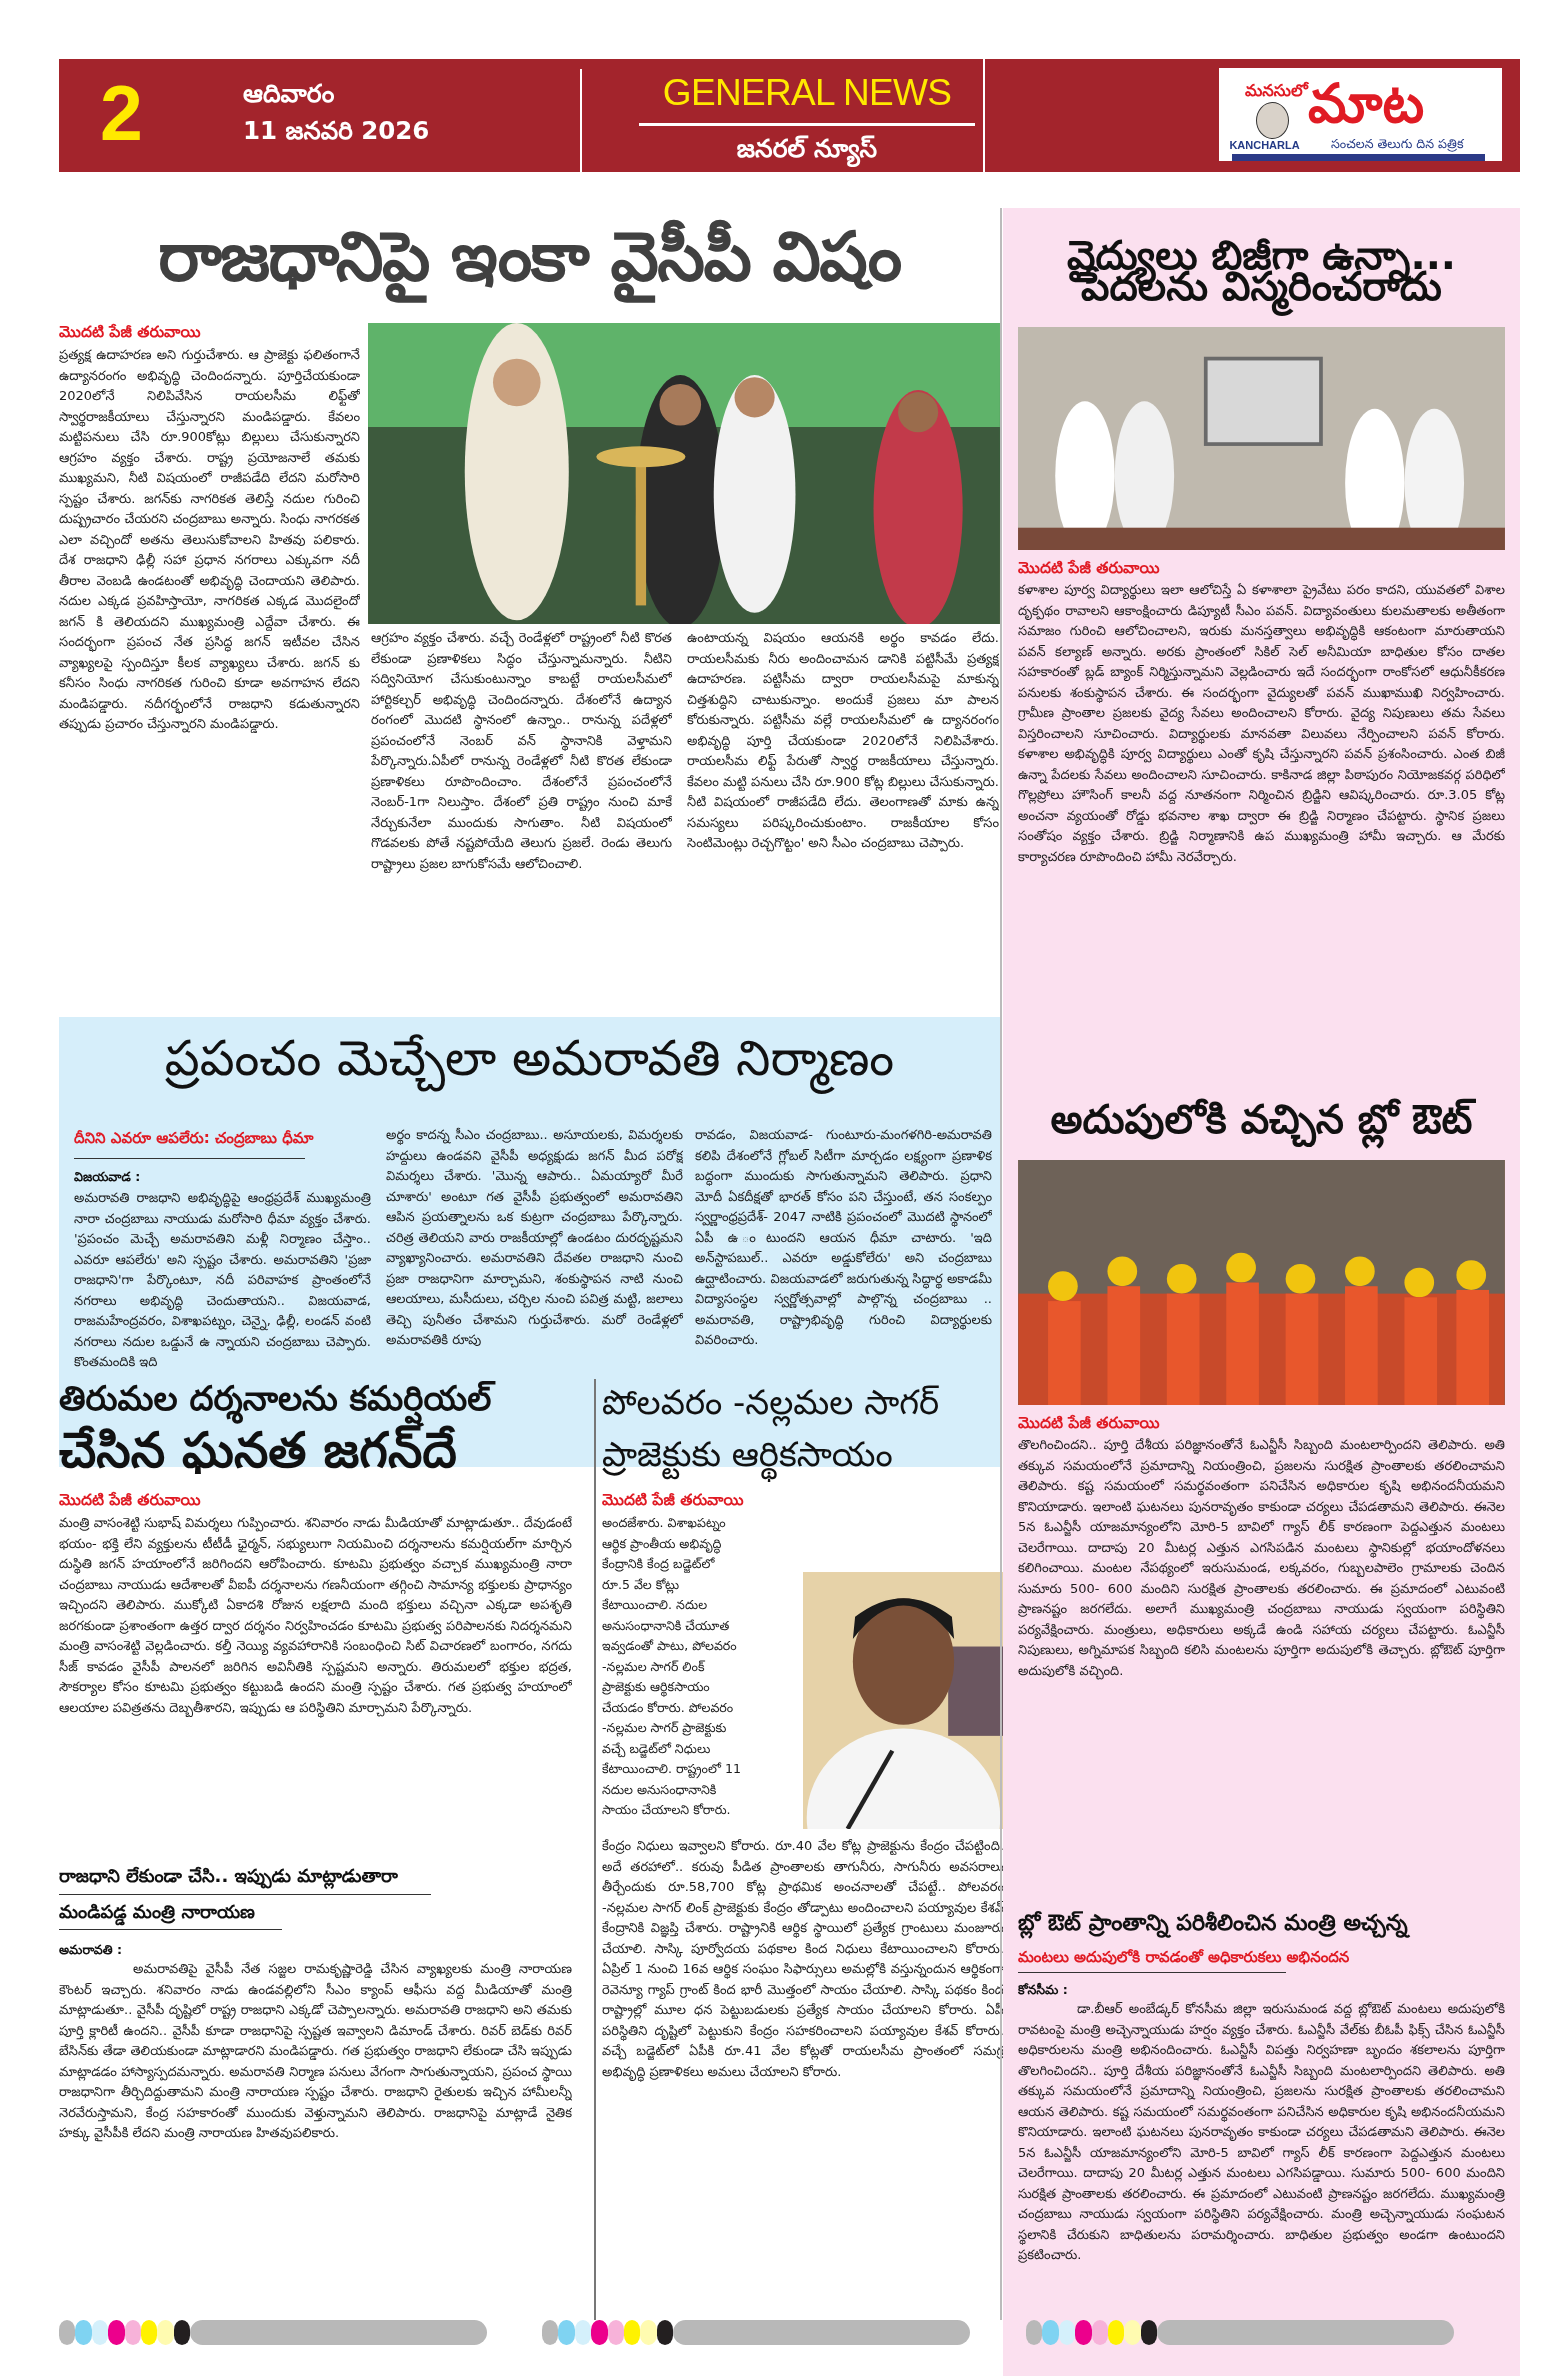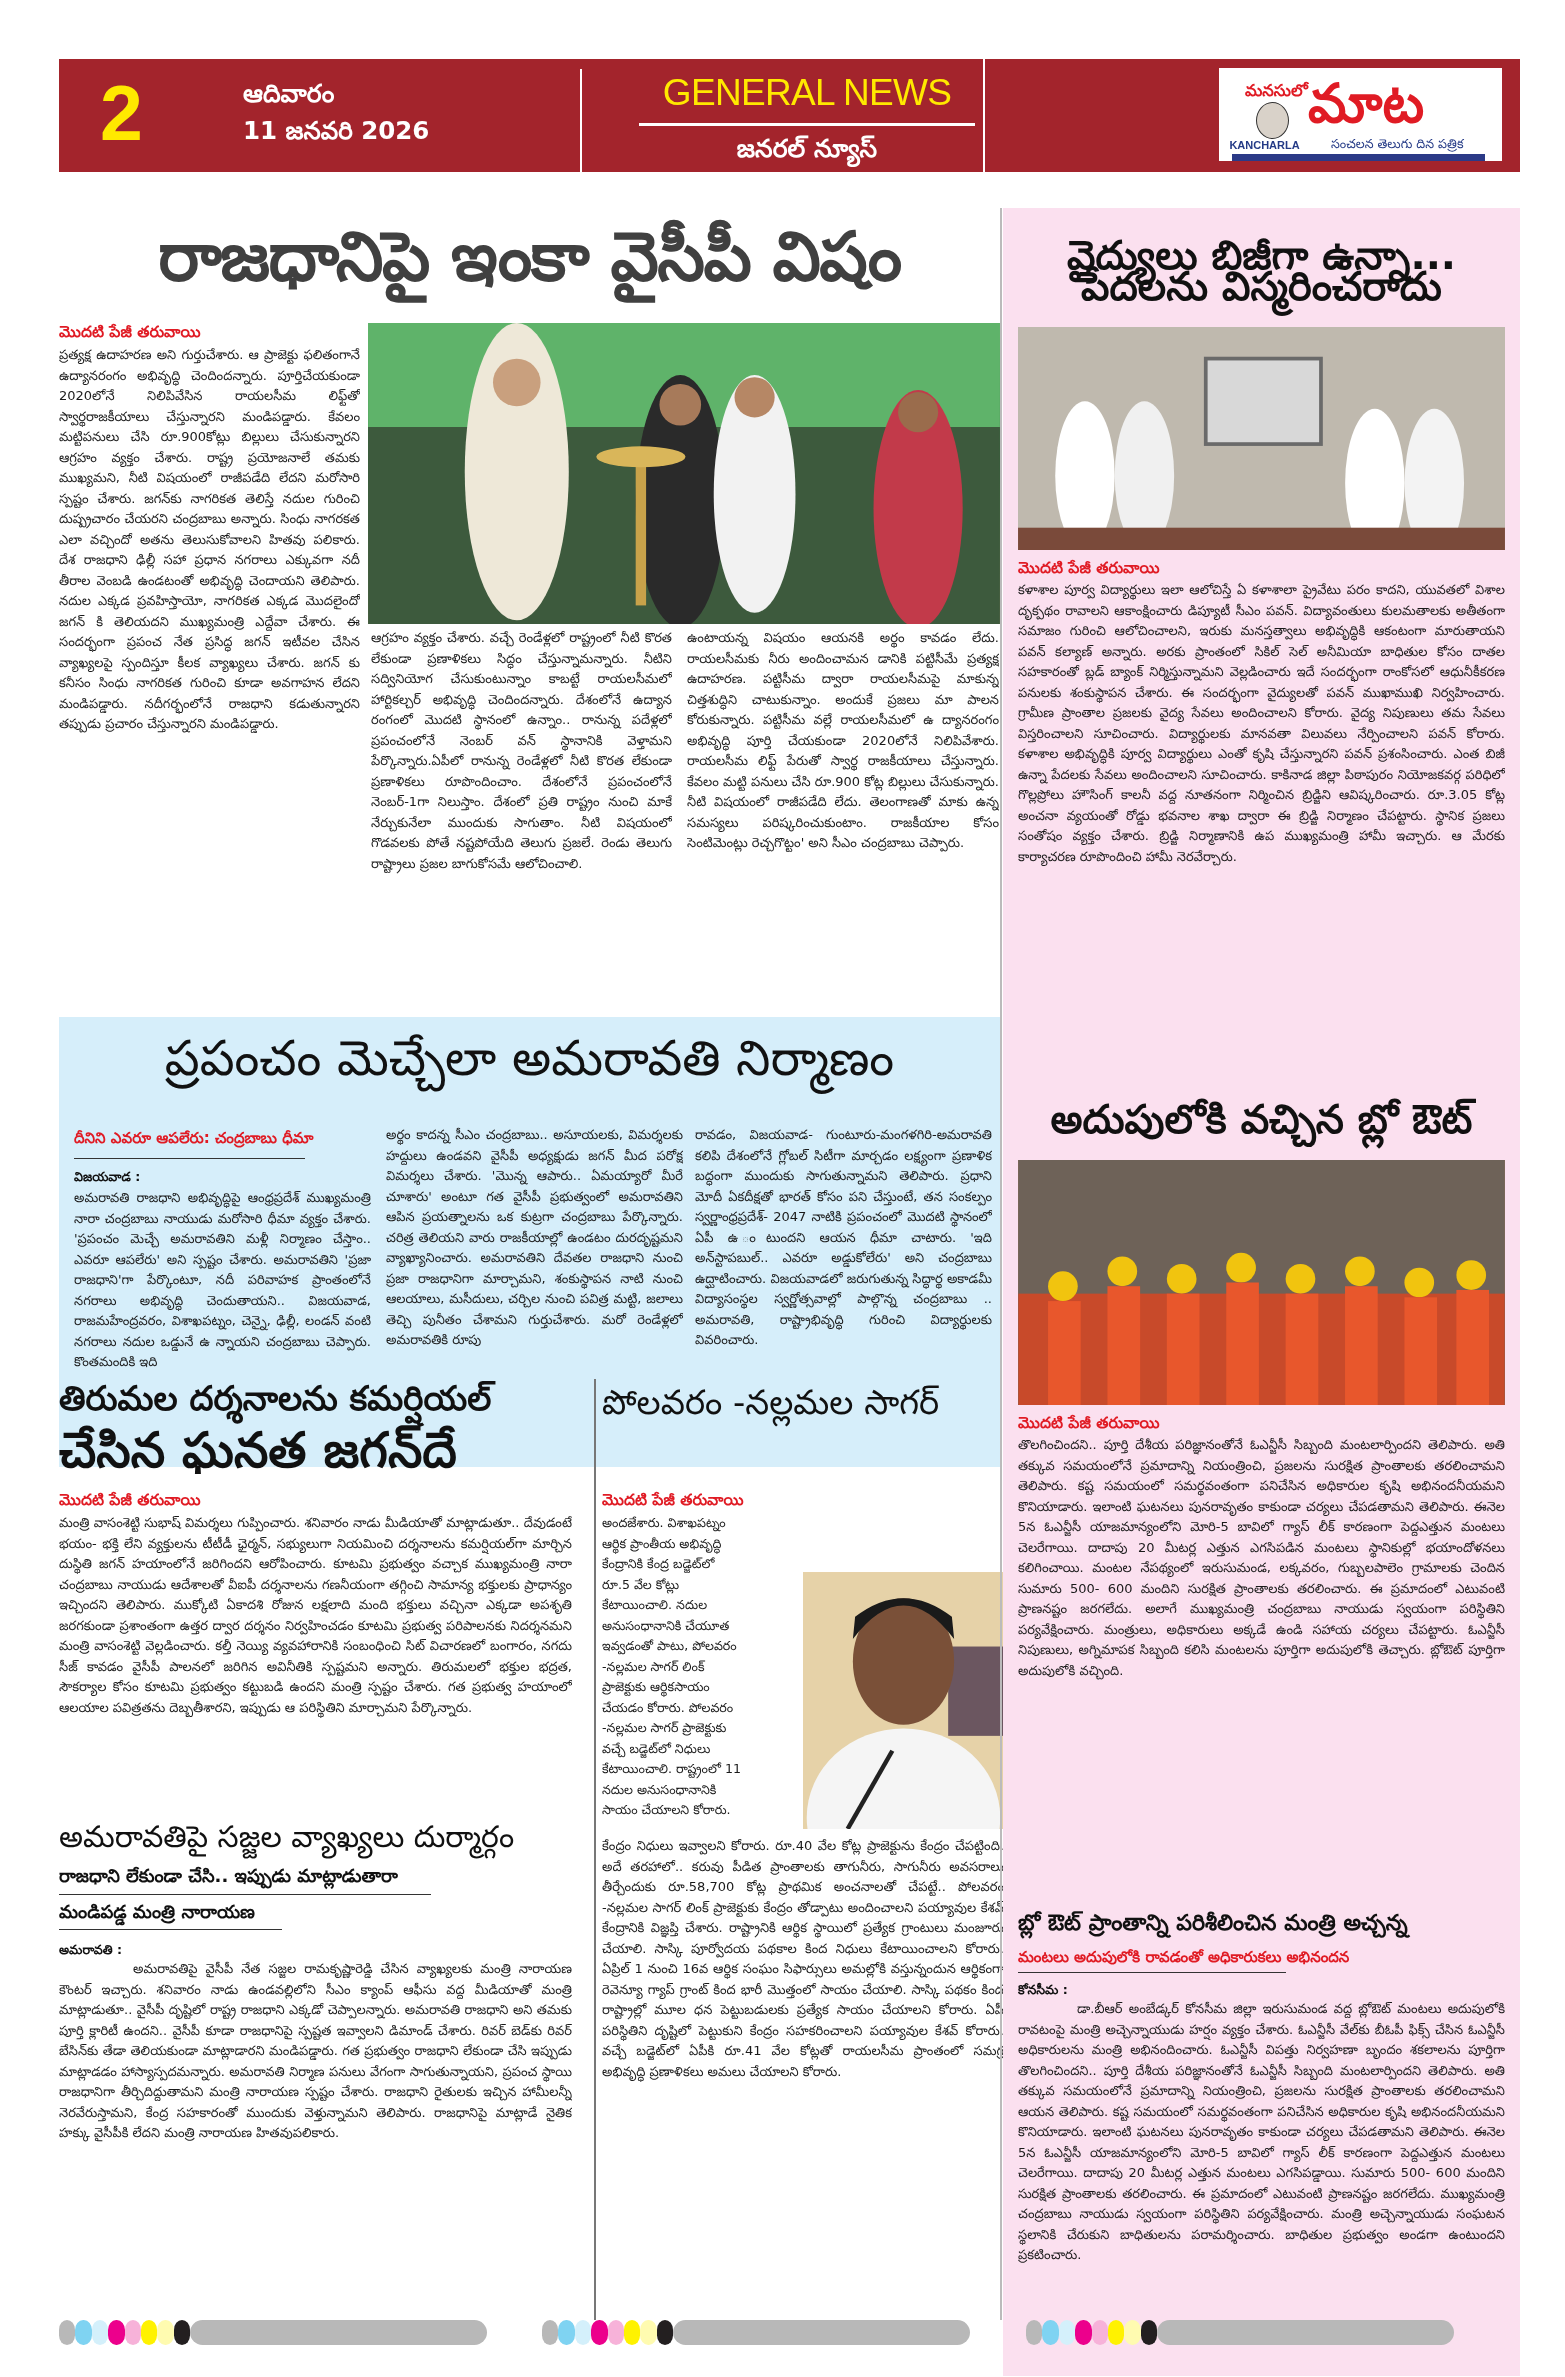--- a/index.html
+++ b/index.html
@@ -101,31 +101,31 @@
     <div class="body" style="left:15px;top:171px;width:297px;height:201px">అమరావతి రాజధాని అభివృద్ధిపై ఆంధ్రప్రదేశ్ ముఖ్యమంత్రి నారా చంద్రబాబు నాయుడు మరోసారి ధీమా వ్యక్తం చేశారు. 'ప్రపంచం మెచ్చే అమరావతిని మళ్లీ నిర్మాణం చేస్తాం.. ఎవరూ ఆపలేరు' అని స్పష్టం చేశారు. అమరావతిని 'ప్రజా రాజధాని'గా పేర్కొంటూ, నదీ పరివాహక ప్రాంతంలోనే నగరాలు అభివృద్ధి చెందుతాయని.. విజయవాడ, రాజమహేంద్రవరం, విశాఖపట్నం, చెన్నై, ఢిల్లీ, లండన్ వంటి నగరాలు నదుల ఒడ్డునే ఉ న్నాయని చంద్రబాబు చెప్పారు. కొంతమందికి ఇది</div>
     <div class="body" style="left:327px;top:108px;width:297px;height:264px">అర్థం కాదన్న సీఎం చంద్రబాబు.. అసూయలకు, విమర్శలకు హద్దులు ఉండవని వైసీపీ అధ్యక్షుడు జగన్ మీద పరోక్ష విమర్శలు చేశారు. 'మొన్న ఆపారు.. ఏమయ్యారో మీరే చూశారు' అంటూ గత వైసీపీ ప్రభుత్వంలో అమరావతిని ఆపిన ప్రయత్నాలను ఒక కుట్రగా చంద్రబాబు పేర్కొన్నారు. చరిత్ర తెలియని వారు రాజకీయాల్లో ఉండటం దురదృష్టమని వ్యాఖ్యానించారు. అమరావతిని దేవతల రాజధాని నుంచి ప్రజా రాజధానిగా మార్చామని, శంకుస్థాపన నాటి నుంచి ఆలయాలు, మసీదులు, చర్చిల నుంచి పవిత్ర మట్టి, జలాలు తెచ్చి పునీతం చేశామని గుర్తుచేశారు. మరో రెండేళ్లలో అమరావతికి రూపు</div>
     <div class="body" style="left:636px;top:108px;width:297px;height:264px">రావడం, విజయవాడ- గుంటూరు-మంగళగిరి-అమరావతి కలిపి దేశంలోనే గ్లోబల్ సిటీగా మార్చడం లక్ష్యంగా ప్రణాళిక బద్ధంగా ముందుకు సాగుతున్నామని తెలిపారు. ప్రధాని మోదీ ఏకదీక్షతో భారత్ కోసం పని చేస్తుంటే, తన సంకల్పం స్వర్ణాంధ్రప్రదేశ్- 2047 నాటికి ప్రపంచంలో మొదటి స్థానంలో ఏపీ ఉ ంటుందని ఆయన ధీమా చాటారు. 'ఇది అన్‌స్టాపబుల్.. ఎవరూ అడ్డుకోలేరు' అని చంద్రబాబు ఉద్ఘాటించారు. విజయవాడలో జరుగుతున్న సిద్ధార్థ అకాడమీ విద్యాసంస్థల స్వర్ణోత్సవాల్లో పాల్గొన్న చంద్రబాబు .. అమరావతి, రాష్ట్రాభివృద్ధి గురించి విద్యార్థులకు వివరించారు.</div>
   </div>
 
   <div class="hd" style="left:0;top:1320px;width:521px;font-size:34px;color:#111;font-weight:bold">తిరుమల దర్శనాలను కమర్షియల్</div>
   <div class="hd" style="left:0;top:1365px;width:521px;font-size:49px;color:#111">చేసిన ఘనత జగన్‌దే</div>
   <div class="redlabel" style="position:absolute;left:0;top:1432px">మొదటి పేజీ తరువాయి</div>
   <div class="body" style="left:0;top:1454px;width:513px;height:297px">మంత్రి వాసంశెట్టి సుభాష్ విమర్శలు గుప్పించారు. శనివారం నాడు మీడియాతో మాట్లాడుతూ.. దేవుడంటే భయం- భక్తి లేని వ్యక్తులను టీటీడీ ఛైర్మన్, సభ్యులుగా నియమించి దర్శనాలను కమర్షియల్‌గా మార్చిన దుస్థితి జగన్ హయాంలోనే జరిగిందని ఆరోపించారు. కూటమి ప్రభుత్వం వచ్చాక ముఖ్యమంత్రి నారా చంద్రబాబు నాయుడు ఆదేశాలతో వీఐపీ దర్శనాలను గణనీయంగా తగ్గించి సామాన్య భక్తులకు ప్రాధాన్యం ఇచ్చిందని తెలిపారు. ముక్కోటి ఏకాదశి రోజున లక్షలాది మంది భక్తులు వచ్చినా ఎక్కడా అపశృతి జరగకుండా ప్రశాంతంగా ఉత్తర ద్వార దర్శనం నిర్వహించడం కూటమి ప్రభుత్వ పరిపాలనకు నిదర్శనమని మంత్రి వాసంశెట్టి వెల్లడించారు. కల్తీ నెయ్యి వ్యవహారానికి సంబంధించి సిట్ విచారణలో బంగారం, నగదు సీజ్ కావడం వైసీపీ పాలనలో జరిగిన అవినీతికి స్పష్టమని అన్నారు. తిరుమలలో భక్తుల భద్రత, సౌకర్యాల కోసం కూటమి ప్రభుత్వం కట్టుబడి ఉందని మంత్రి స్పష్టం చేశారు. గత ప్రభుత్వ హయాంలో ఆలయాల పవిత్రతను దెబ్బతీశారని, ఇప్పుడు ఆ పరిస్థితిని మార్చామని పేర్కొన్నారు.</div>
 
-  <div class="hd" style="left:0;top:1761px;width:513px;font-size:30px;font-weight:normal;color:#111">అమరావతిపై సజ్జల వ్యాఖ్యలు దుర్మార్గం</div>
   <div class="hd" style="left:0;top:1807px;width:513px;font-size:18px;color:#111">రాజధాని లేకుండా చేసి.. ఇప్పుడు మాట్లాడుతారా</div>
   <div class="rule" style="left:0;top:1835px;width:372px;height:0.7px"></div>
   <div class="hd" style="left:0;top:1843px;width:513px;font-size:18px;color:#111">మండిపడ్డ మంత్రి నారాయణ</div>
   <div class="rule" style="left:0;top:1870px;width:223px;height:0.7px"></div>
   <div style="position:absolute;left:0;top:1883px;font-weight:bold;font-size:12.6px">అమరావతి :</div>
   <div class="body" style="left:0;top:1900px;width:513px;height:357px;text-indent:74px">అమరావతిపై వైసీపీ నేత సజ్జల రామకృష్ణారెడ్డి చేసిన వ్యాఖ్యలకు మంత్రి నారాయణ కౌంటర్ ఇచ్చారు. శనివారం నాడు ఉండవల్లిలోని సీఎం క్యాంప్ ఆఫీసు వద్ద మీడియాతో మంత్రి మాట్లాడుతూ.. వైసీపీ దృష్టిలో రాష్ట్ర రాజధాని ఎక్కడో చెప్పాలన్నారు. అమరావతి రాజధాని అని తమకు పూర్తి క్లారిటీ ఉందని.. వైసీపీ కూడా రాజధానిపై స్పష్టత ఇవ్వాలని డిమాండ్ చేశారు. రివర్ బెడ్‌కు రివర్ బేసిన్‌కు తేడా తెలియకుండా మాట్లాడారని మండిపడ్డారు. గత ప్రభుత్వం రాజధాని లేకుండా చేసి ఇప్పుడు మాట్లాడడం హాస్యాస్పదమన్నారు. అమరావతి నిర్మాణ పనులు వేగంగా సాగుతున్నాయని, ప్రపంచ స్థాయి రాజధానిగా తీర్చిదిద్దుతామని మంత్రి నారాయణ స్పష్టం చేశారు. రాజధాని రైతులకు ఇచ్చిన హామీలన్నీ నెరవేరుస్తామని, కేంద్ర సహకారంతో ముందుకు వెళ్తున్నామని తెలిపారు. రాజధానిపై మాట్లాడే నైతిక హక్కు వైసీపీకి లేదని మంత్రి నారాయణ హితవుపలికారు.</div>
 
   <div class="vline" style="left:535px;top:1320px;height:941px"></div>
 
   <div class="hd" style="left:543px;top:1324px;width:402px;font-size:34px;font-weight:normal;color:#111">పోలవరం -నల్లమల సాగర్</div>
+  <div class="hd" style="left:543px;top:1376px;width:402px;font-size:34px;font-weight:normal;color:#111">ప్రాజెక్టుకు ఆర్థికసాయం</div>
   <div class="redlabel" style="position:absolute;left:543px;top:1432px">మొదటి పేజీ తరువాయి</div>
   <div class="body" style="left:543px;top:1454px;width:141px;height:320px;font-size:12.6px;text-align:left">అందజేశారు. విశాఖపట్నం ఆర్థిక ప్రాంతీయ అభివృద్ధి కేంద్రానికి కేంద్ర బడ్జెట్‌లో రూ.5 వేల కోట్లు కేటాయించాలి. నదుల అనుసంధానానికి చేయూత ఇవ్వడంతో పాటు, పోలవరం -నల్లమల సాగర్ లింక్ ప్రాజెక్టుకు ఆర్థికసాయం చేయడం కోరారు. పోలవరం -నల్లమల సాగర్ ప్రాజెక్టుకు వచ్చే బడ్జెట్‌లో నిధులు కేటాయించాలి. రాష్ట్రంలో 11 నదుల అనుసంధానానికి సాయం చేయాలని కోరారు.</div>
   <div class="photo" style="left:744px;top:1513px;width:201px;height:257px;background:#e8d9b8">
     <svg width="201" height="257" viewBox="0 0 270 345">
       <rect width="270" height="345" fill="#e6d2a8"></rect>
       <rect x="195" y="100" width="75" height="120" fill="#6b5660"></rect>
       <ellipse cx="135" cy="120" rx="68" ry="85" fill="#7a5038"></ellipse>
       <path d="M67 90 Q135 0 203 90 L200 60 Q135 10 70 60 Z" fill="#1a1a1a"></path>
       <ellipse cx="135" cy="330" rx="130" ry="120" fill="#f5f5f5"></ellipse>
       <line x1="60" y1="345" x2="120" y2="240" stroke="#222" stroke-width="6"></line>

